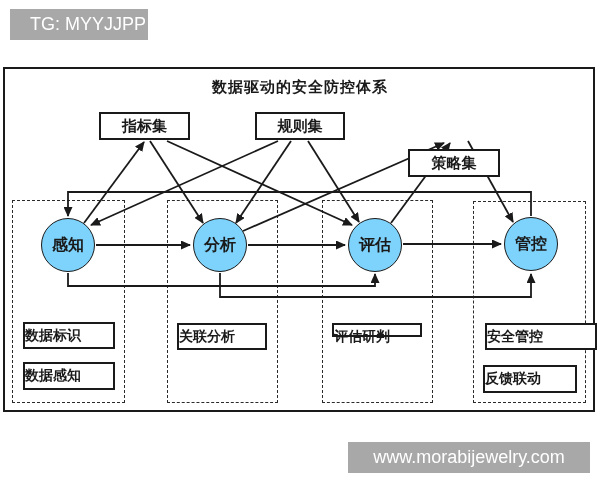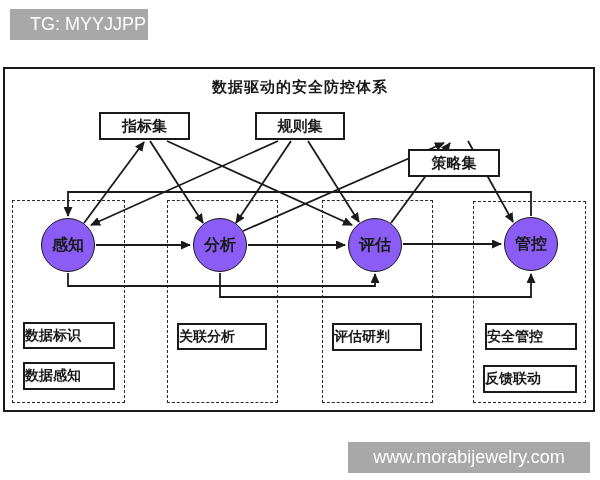--- a/index.html
+++ b/index.html
@@ -16,34 +16,34 @@
   .set-box{border:2px solid #1a1a1a;background:#ffffff;text-align:center;font-size:15px;font-weight:600;
            line-height:24px;z-index:3;}
   #set-indicators{left:99px;top:112px;width:91px;height:28px;}
   #set-rules{left:255px;top:112px;width:90px;height:28px;}
   #set-strategies{left:408px;top:112px;width:92px;height:28px;margin-top:37px;}
   .dashed-group{border:1.6px dashed #2a2a2a;z-index:0;}
   #group-perception{left:12px;top:200px;width:113px;height:203px;}
   #group-analysis{left:167px;top:200px;width:111px;height:203px;}
   #group-evaluation{left:322px;top:200px;width:111px;height:203px;}
   #group-control{left:473px;top:201px;width:113px;height:202px;}
-  .stage-circle{width:54px;height:54px;border:1.8px solid #1a1a1a;border-radius:50%;background:#8b5cf6;
+  .stage-circle{width:54px;height:54px;border:1.8px solid #1a1a1a;border-radius:50%;background:#7dd3fc;
                 display:flex;align-items:center;justify-content:center;font-size:16px;font-weight:600;
                 z-index:2;}
   #circle-perception{left:41px;top:218px;}
   #circle-analysis{left:193px;top:218px;}
   #circle-evaluation{left:348px;top:218px;}
   #circle-control{left:504px;top:217px;}
   .cap-box{border:2px solid #1a1a1a;background:#ffffff;text-align:left;font-size:14px;font-weight:600;
            line-height:23px;z-index:3;}
   #cap-data-ident{left:23px;top:322px;width:92px;height:27px;}
   #cap-data-sense{left:23px;top:362px;width:92px;height:28px;}
   #cap-corr-analysis{left:177px;top:323px;width:90px;height:27px;}
-  #cap-eval-judge{left:332px;top:323px;width:90px;height:28px;}
-  #cap-sec-control{left:485px;top:323px;width:92px;height:27px;}
+  #cap-eval-judge{left:332px;top:323px;width:90px;height:14px;}
+  #cap-sec-control{left:485px;top:323px;width:112px;height:27px;}
   #cap-feedback-link{left:483px;top:365px;width:94px;height:28px;}
 </style>
 </head>
 <body>
 
 <div id="stage">
 
   <div class="abs badge" id="badge-top">TG: MYYJJPP</div>
 
   <div class="abs" id="outer-border"></div>

